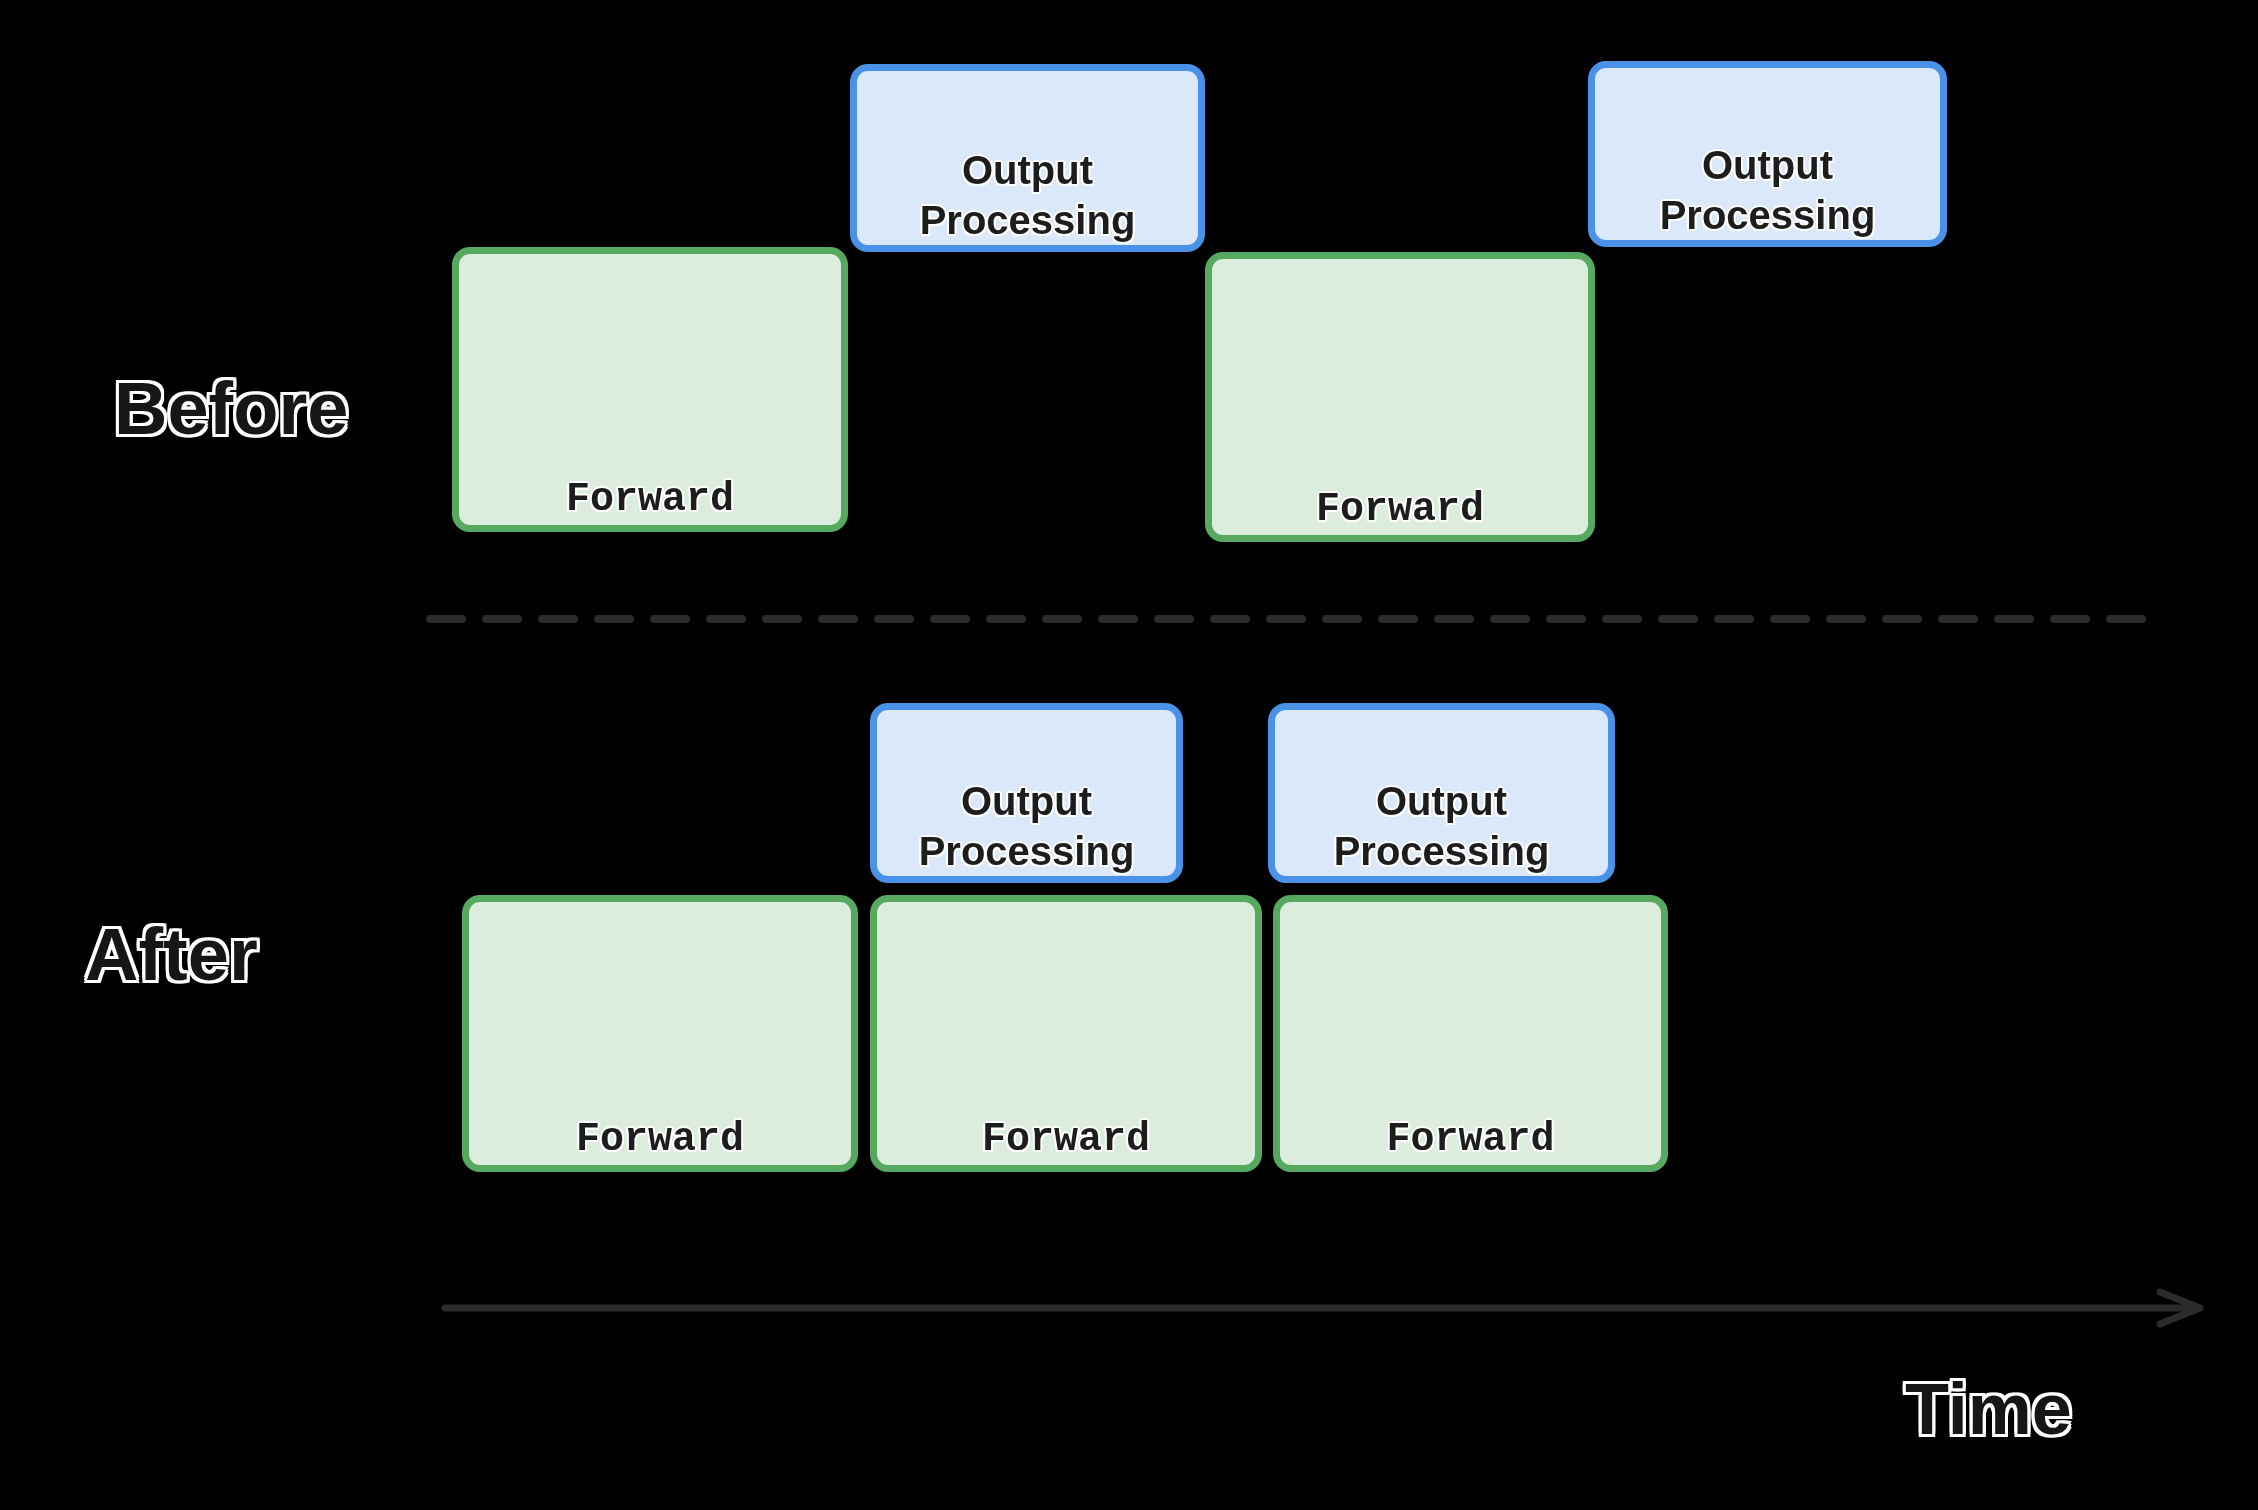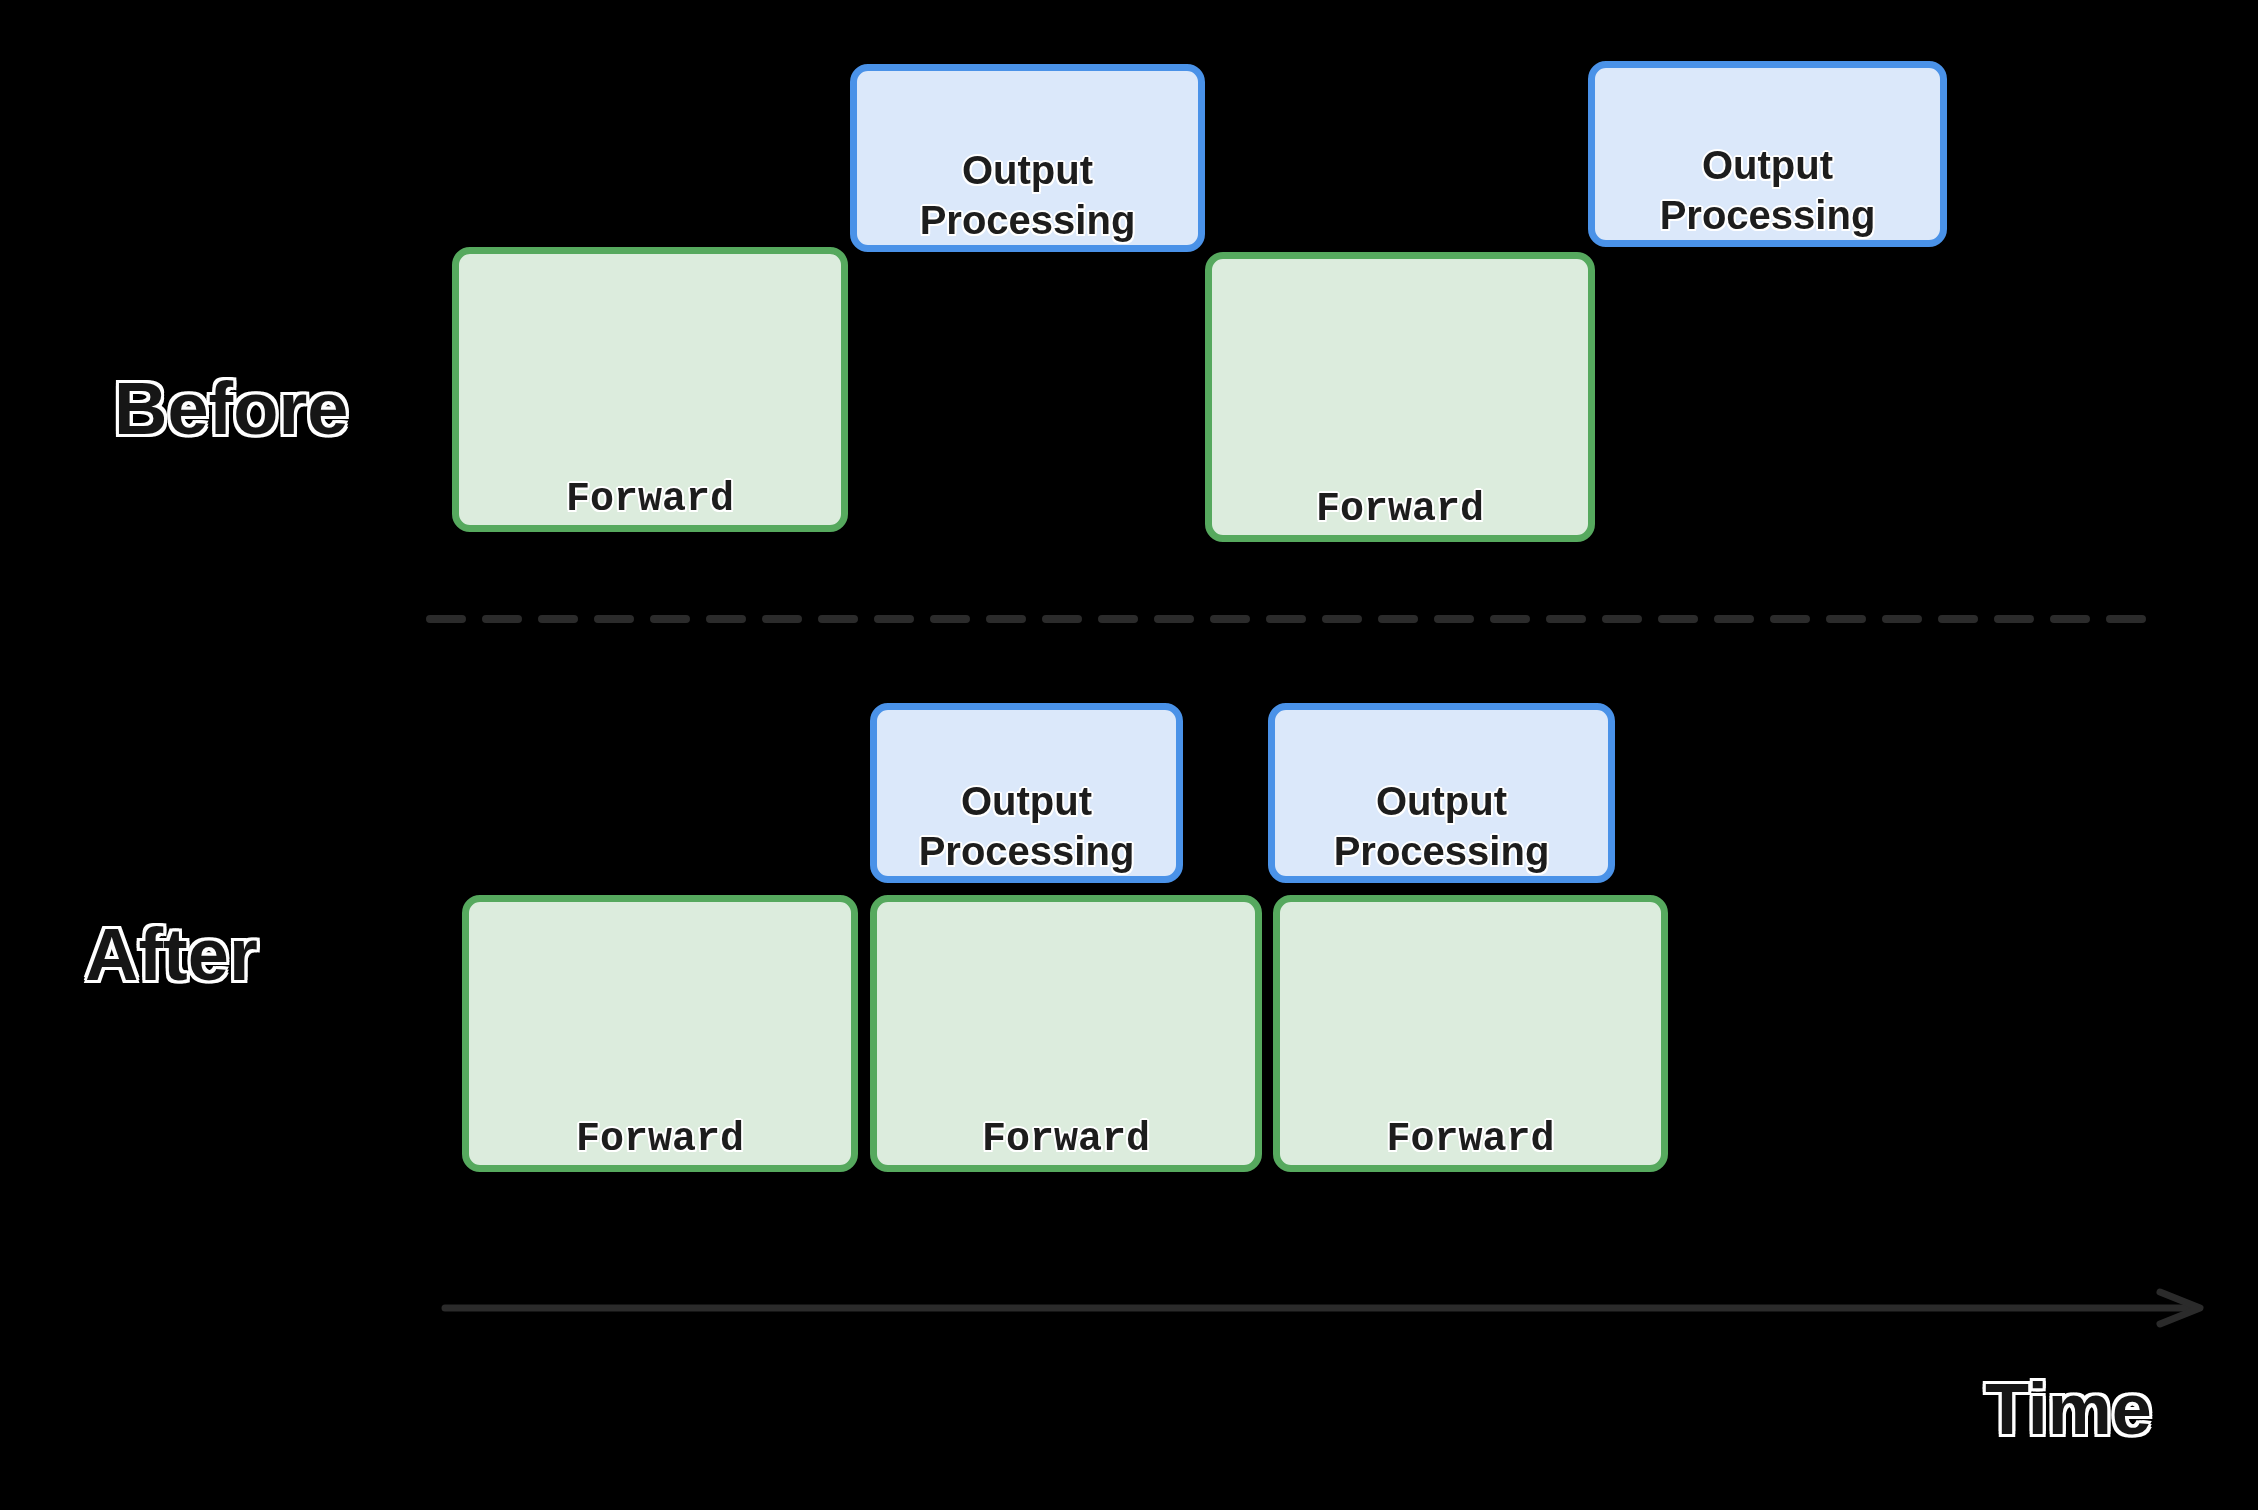--- a/index.html
+++ b/index.html
@@ -113,14 +113,14 @@
       </div>
       <div class="box forward" style="left: 1273px; top: 895px; width: 395px; height: 277px;">
         <span class="box-label">Forward</span>
       </div>
     </div>
 
   <div class="big-label" style="left: 68px; top: 366px; margin-left: 46px;">Before</div>
 
   <div class="big-label" style="left: 85px; top: 912px; text-align: center;">After</div>
 
-  <div class="big-label time" style="left: 1985px; top: 1368px;">Time</div>
+  <div class="big-label time" style="left: 1905px; top: 1368px;">Time</div>
 </div>
 
 </body></html>

